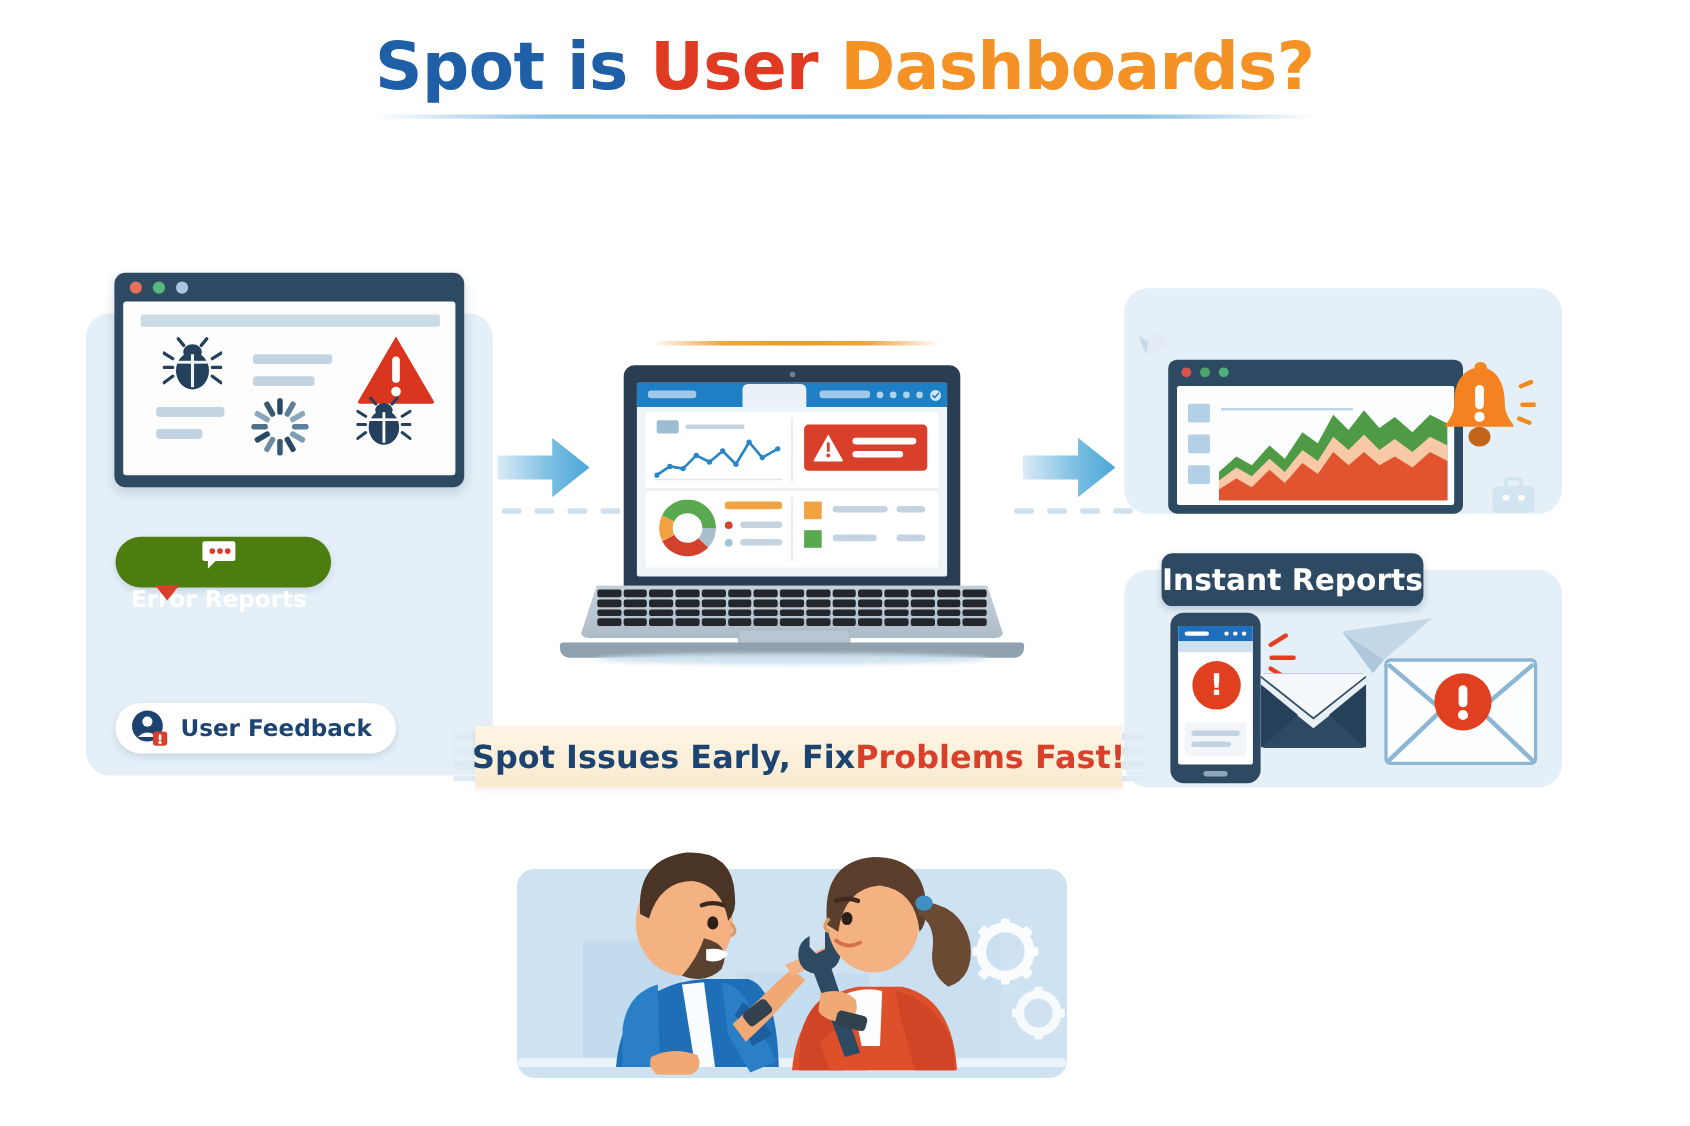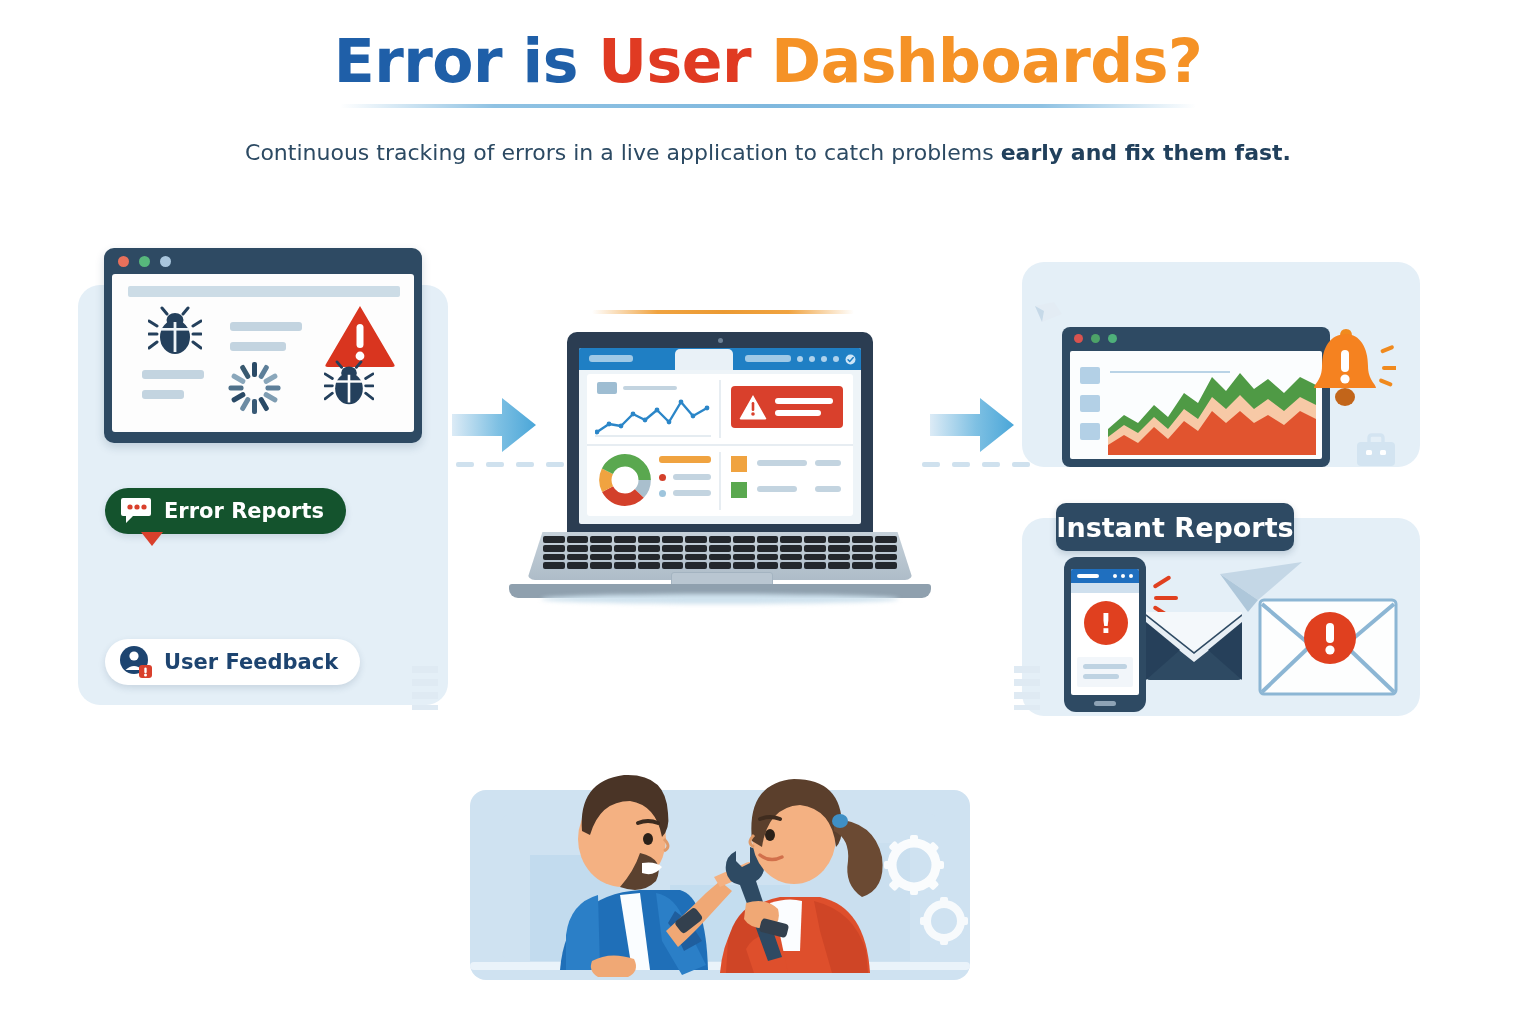--- a/index.html
+++ b/index.html
@@ -60,21 +60,21 @@
              border-radius:2px;transform-origin:50% 26px;display:block;}
   .gline{position:absolute;background:#c3d4e0;border-radius:3px;height:9px;}
 
   
   .chip{
     position:absolute;display:flex;align-items:center;gap:11px;
     padding:0 22px 0 14px;height:46px;border-radius:24px;
     font-size:21px;font-weight:700;font-family:"DejaVu Sans",sans-serif;
     box-shadow:0 3px 7px rgba(40,70,100,.15);white-space:nowrap;
   }
-  .chip.red{background:#14532d;color:#fff;left:105px;top:488px;}
+  .chip.red{background:#4d7c0f;color:#fff;left:105px;top:488px;flex-direction:column;}
   .chip.red:after{
     content:"";position:absolute;left:36px;bottom:-12px;width:0;height:0;
     border-left:11px solid transparent;border-right:11px solid transparent;
     border-top:14px solid #d9402c;
   }
   .chip.white{background:#fff;color:#1d4470;}
   #chip-performance{left:105px;top:563px;}
   #chip-feedback{left:105px;top:639px;}
   .chip .ico{width:34px;height:34px;position:relative;flex:0 0 34px;}
 
@@ -166,26 +166,23 @@
   #people-bg{left:470px;top:790px;width:500px;height:190px;border-radius:16px;background:#cfe2f1;}
   .people{position:absolute;left:470px;top:735px;width:500px;height:255px;}
   .floor{position:absolute;left:470px;top:962px;width:500px;height:8px;background:#eaf3fa;border-radius:4px;}
 </style>
 </head>
 <body>
 
 <div class="stage">
 
   <div class="title">
-    <span class="t-blue">Error is </span><span class="t-red">User </span><span class="t-orange">Dashboards?</span>
+    <span class="t-blue">Spot is </span><span class="t-red">User </span><span class="t-orange">Dashboards?</span>
   </div>
   <div class="title-rule"></div>
-  <div class="subtitle">
-    <span>Continuous tracking of errors in a live application to catch problems </span><b>early and fix them fast.</b>
-  </div>
 
   <div class="panel-bg" id="left-panel-bg"></div>
 
   <div class="browser">
     <div class="bar">
       <span class="dot r"></span>
       <span class="dot g"></span>
       <span class="dot b"></span>
     </div>
     <div class="screen">
@@ -554,20 +551,24 @@
       <path d="M4 94 L50 50" stroke="#8cb6d4" stroke-width="4" fill="none"></path>
       <path d="M136 94 L90 50" stroke="#8cb6d4" stroke-width="4" fill="none"></path>
       <circle cx="72" cy="40" r="26" fill="#e0401f"></circle>
       <rect x="68" y="25" width="8" height="20" rx="4" fill="#fff"></rect>
       <circle cx="72" cy="52" r="4.6" fill="#fff"></circle>
     </svg>
   </div>
 
   <div class="ribbon-edge" id="ribbon-left"></div>
   <div class="ribbon-edge" id="ribbon-right"></div>
+  <div id="banner">
+    <span class="b-dark">Spot Issues Early, Fix </span>
+      <span class="b-red">Problems Fast!</span>
+  </div>
 
   <div class="panel-bg" id="people-bg"></div>
   <div class="floor"></div>
 
   <svg class="people" viewBox="0 0 500 255">
 
     <rect x="30" y="78" width="440" height="148" rx="14" fill="#cfe2f1"></rect>
     <rect x="60" y="120" width="90" height="106" fill="#bcd8ec" opacity=".7"></rect>
     <rect x="200" y="150" width="120" height="76" fill="#bcd8ec" opacity=".55"></rect>
     <rect x="330" y="108" width="110" height="118" fill="#c6ddef" opacity=".6"></rect>

